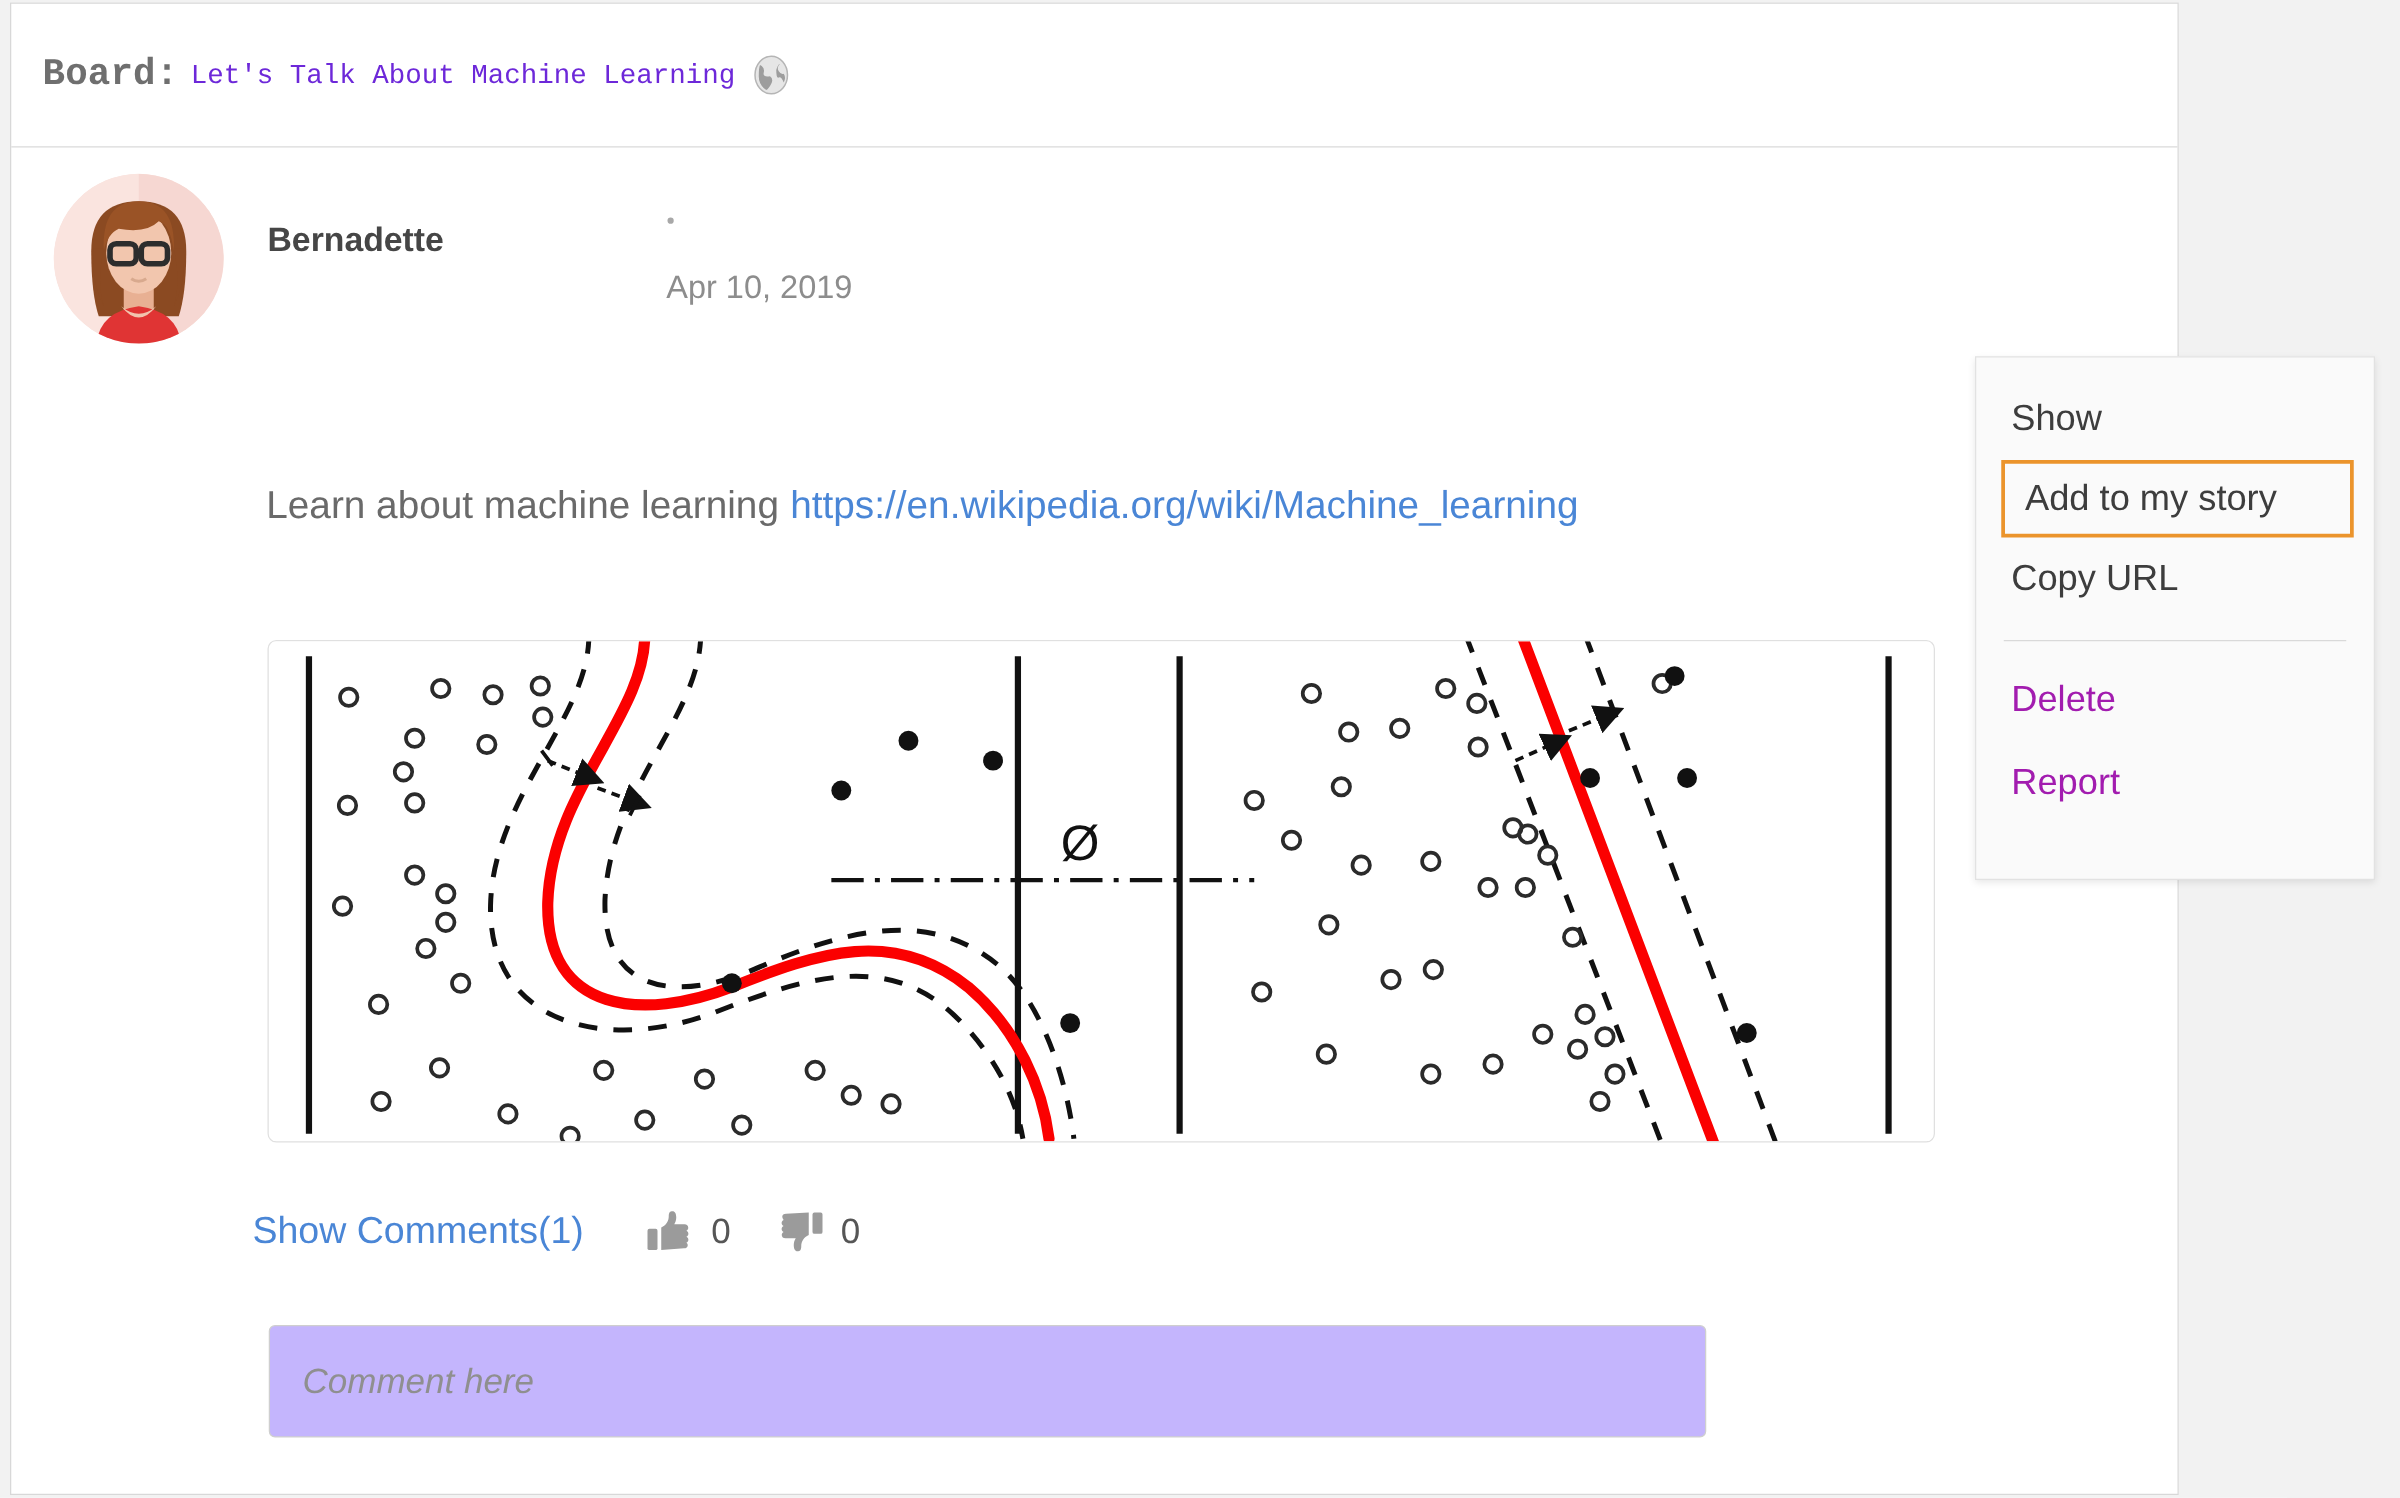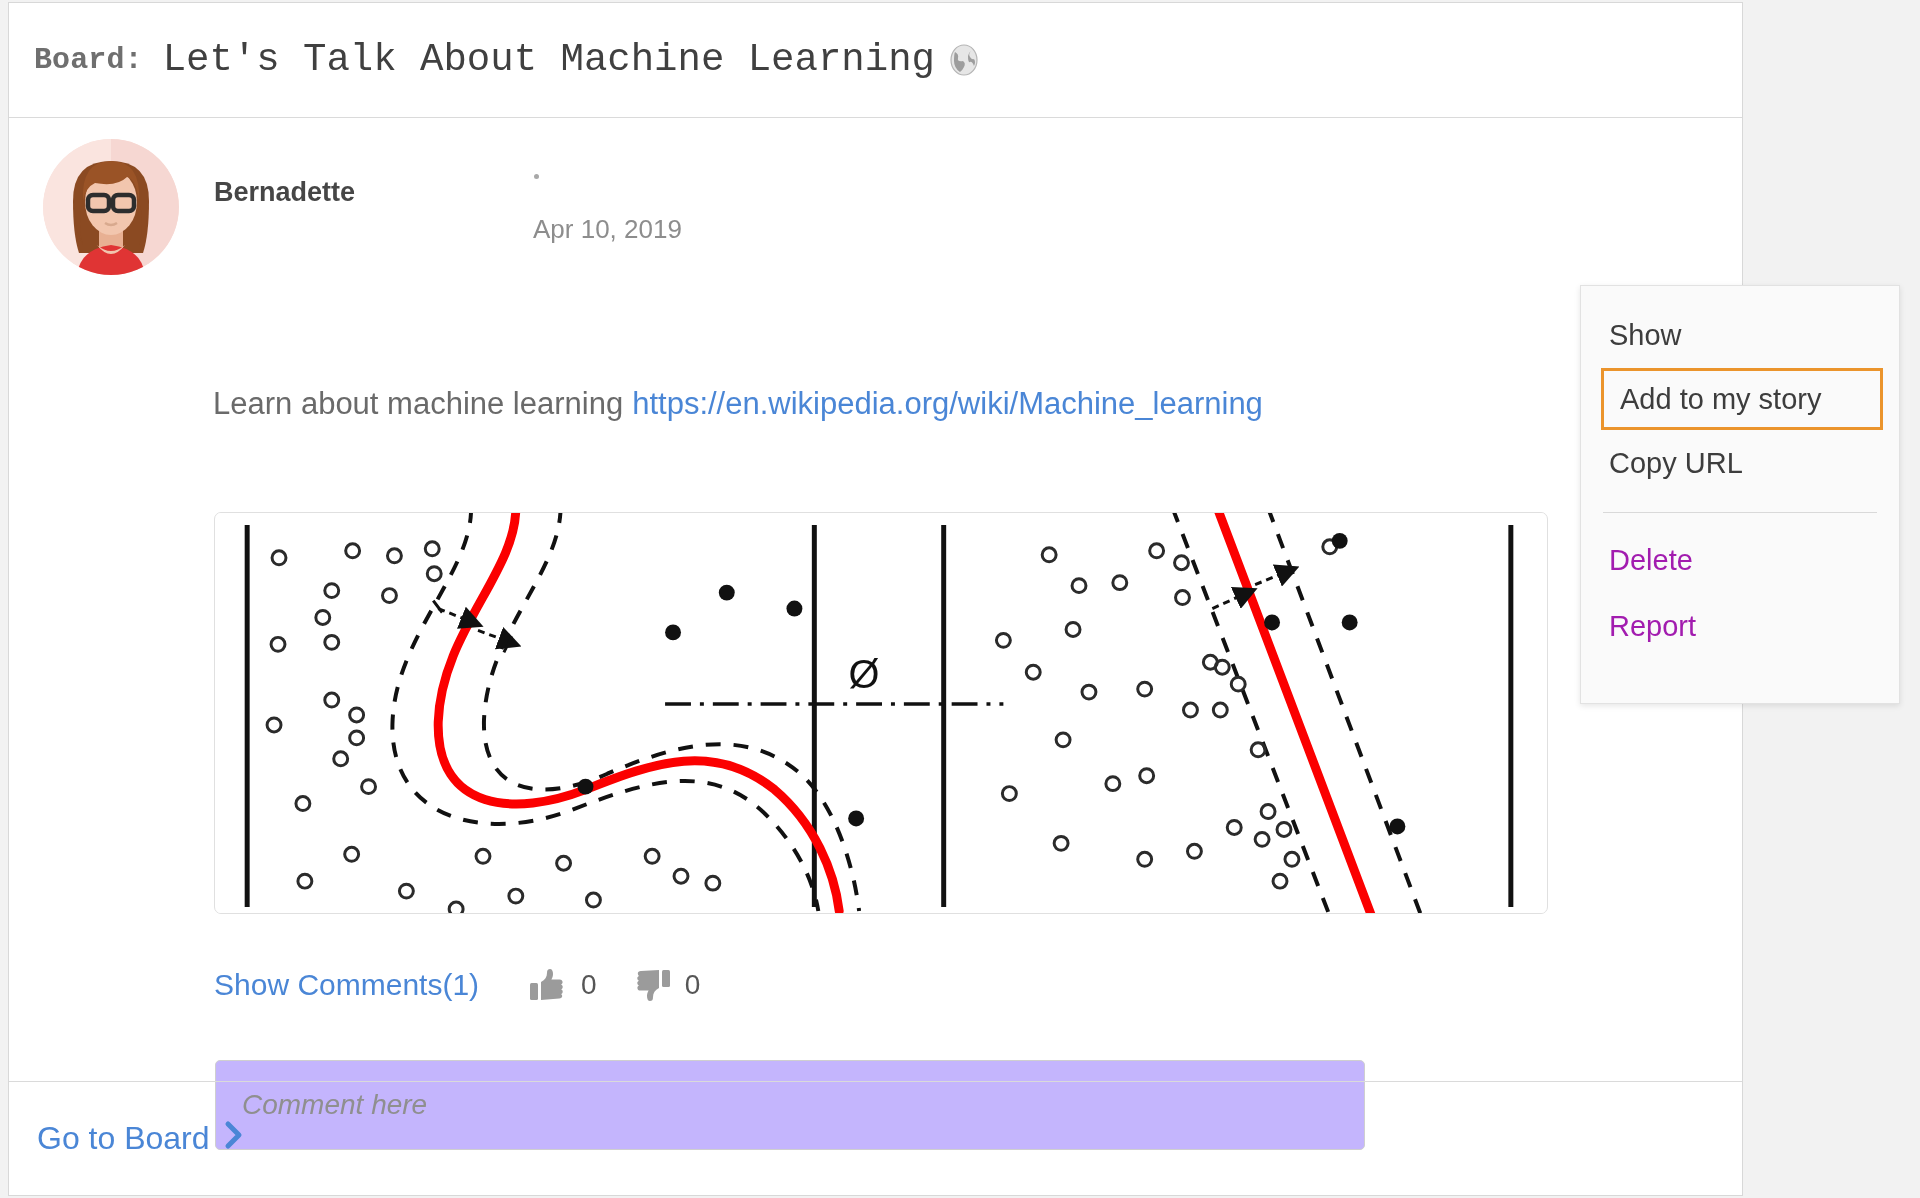--- a/index.html
+++ b/index.html
@@ -41,23 +41,23 @@
     padding-left: 25px;
     font-family: Liberation Mono, monospace;
   }
   .board-label {
     font-size: 30px;
     font-weight: bold;
     color: #6f6f6f;
     letter-spacing: .1px;
   }
   .board-title {
-    font-size: 39px;
-    color: #404040;
-    margin-left: 20px;
+    font-size: 22px;
+    color: #6d28d9;
+    margin-left: 10px;
     cursor: pointer;
   }
   .globe-icon {
     margin-left: 12px;
     width: 34px; height: 34px;
     display: inline-block;
     vertical-align: middle;
   }
 
   
@@ -136,21 +136,21 @@
     background: #ffffff;
     border: 1px solid #e0e0e0;
     border-radius: 7px;
     overflow: hidden;
   }
   .media svg { display: block; width: 100%; height: 100%; }
 
   
   .actions {
     position: absolute;
-    left: 205px; top: 842px;
+    left: 193px; top: 842px;
     height: 48px;
     display: flex;
     align-items: center;
   }
   .show-comments {
     font-size: 30px;
     color: #4a86d6;
     cursor: pointer;
   }
   .vote-group {
@@ -440,30 +440,20 @@
           </span>
           <span class="vote-count">0</span>
         </span>
       </div>
 
       <div class="comment-box">
         <input type="text" placeholder="Comment here" value="" style="">
       </div>
     </div>
 
-    <div class="footer">
-      <span class="go-board">
-        <span>Go to Board</span>
-        <span class="chev">
-          <svg width="22" height="30" viewBox="0 0 22 30" xmlns="http://www.w3.org/2000/svg">
-            <path d="M4 4 L15 15 L4 26" fill="none" stroke="#4a86d6" stroke-width="5" stroke-linecap="round" stroke-linejoin="round"></path>
-          </svg>
-        </span>
-      </span>
-    </div>
   </div>
 
   <div class="menu">
     <div class="menu-item">Show</div>
     <div class="menu-item selected">Add to my story</div>
     <div class="menu-item">Copy URL</div>
     <div class="menu-sep"></div>
     <div class="menu-item danger">Delete</div>
     <div class="menu-item danger">Report</div>
   </div>

